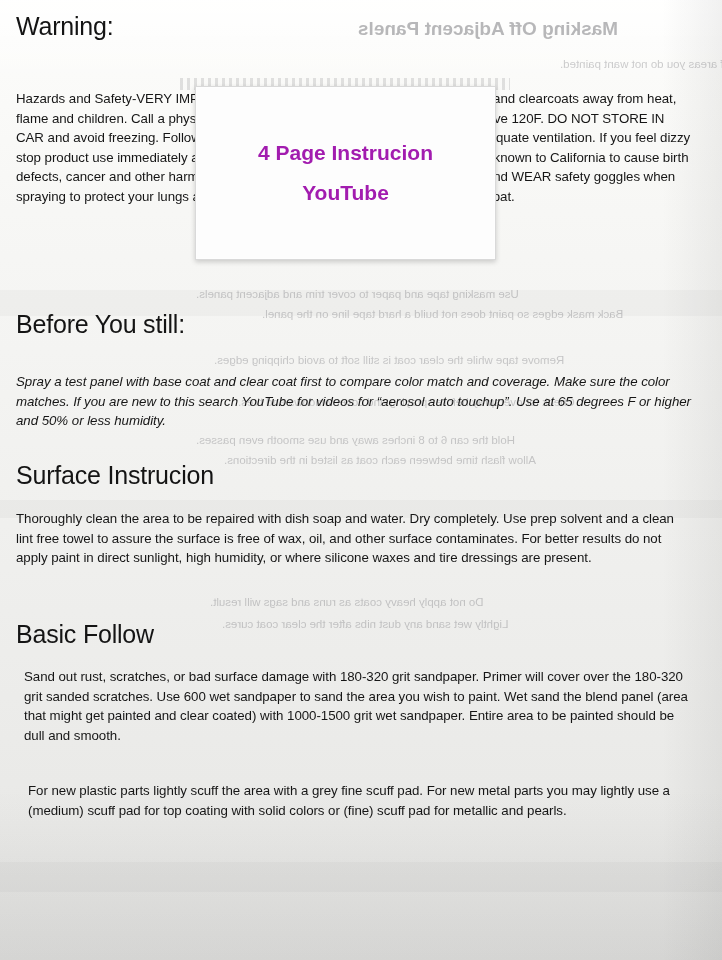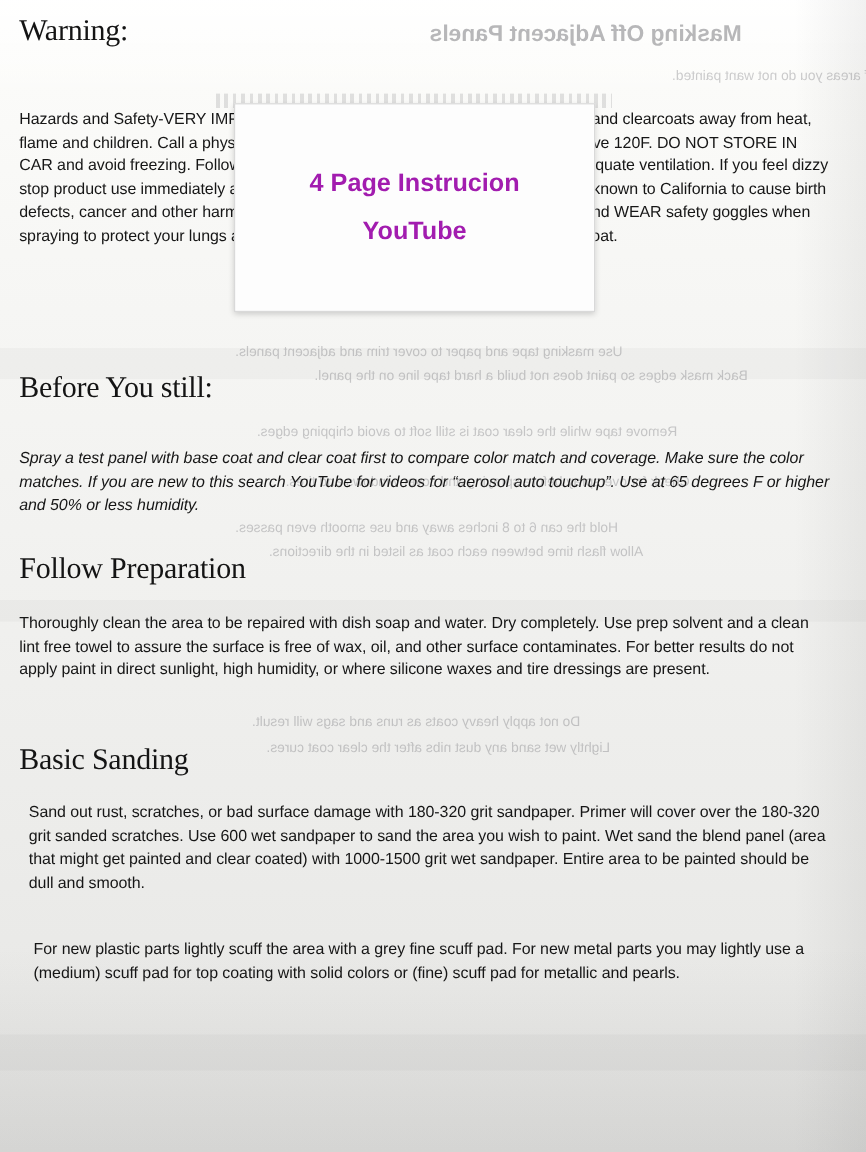--- a/index.html
+++ b/index.html
@@ -71,21 +71,21 @@
   .ghost.body { font-size: 11.5px; }
 
   
   .content {
     position: absolute;
     left: 0; top: 0;
     width: 722px;
   }
 
   h1.section {
-    font-family: Liberation Serif, serif;
+    font-family: Liberation Sans, sans-serif;
     font-weight: normal;
     font-size: 25px;
     letter-spacing: -0.2px;
     color: #141414;
     margin: 0;
   }
 
   p.para {
     font-size: 13.3px;
     line-height: 19.6px;
@@ -161,24 +161,24 @@
   <div class="ghost body" style="left:222px; top:618px;">Lightly wet sand any dust nibs after the clear coat cures.</div>
 
   <div class="content">
 
     <h1 class="section blk" style="left:16px; top:12px;">Warning:</h1>
     <p class="para blk" style="left:16px; top:89px; width:676px;">Hazards and Safety-VERY IMPORTANT. Keep all touch-up paint including primer and clearcoats away from heat, flame and children. Call a physician IMMEDIATELY if swallowed. Do not store above 120F. DO NOT STORE IN CAR and avoid freezing. Follow local regulations for proper disposal. Use with adequate ventilation. If you feel dizzy stop product use immediately and call physician. This product contains chemicals known to California to cause birth defects, cancer and other harm. WEAR an approved automotive paint respirator and WEAR safety goggles when spraying to protect your lungs and eyes. This includes the primer, paint and clearcoat.</p>
 
     <h1 class="section blk" style="left:16px; top:310px;">Before You still:</h1>
     <p class="para blk" style="left:16px; top:372px; width:676px;font-style:italic;">Spray a test panel with base coat and clear coat first to compare color match and coverage. Make sure the color matches.  If you are new to this search YouTube for videos for “aerosol auto touchup”.  Use at 65 degrees F or higher and 50% or less humidity.</p>
 
-    <h1 class="section blk" style="left:16px; top:461px;">Follow Preparation</h1>
+    <h1 class="section blk" style="left:16px; top:461px;">Surface Instrucion</h1>
     <p class="para blk" style="left:16px; top:509px; width:676px;">Thoroughly clean the area to be repaired with dish soap and water.  Dry completely. Use prep solvent and a clean lint free towel to assure the surface is free of wax, oil, and other surface contaminates. For better results do not apply paint in direct sunlight, high humidity, or where silicone waxes and tire dressings are present.</p>
 
-    <h1 class="section blk" style="left:16px; top:620px;">Basic Sanding</h1>
+    <h1 class="section blk" style="left:16px; top:620px;">Basic Follow</h1>
     <p class="para blk" style="left:24px; top:667px; width:668px;">Sand out rust, scratches, or bad surface damage with 180-320 grit sandpaper. Primer will cover over the 180-320 grit sanded scratches. Use 600 wet sandpaper to sand the area you wish to paint. Wet sand the blend panel (area that might get painted and clear coated) with 1000-1500 grit wet sandpaper. Entire area to be painted should be dull and smooth.</p>
     <p class="para blk" style="left:28px; top:781px; width:664px;">For new plastic parts lightly scuff the area with a grey fine scuff pad. For new metal parts you may lightly use a (medium) scuff pad for top coating with solid colors or (fine) scuff pad for metallic and pearls.</p>
 
   </div>
 
   <div class="edge-torn"></div>
 
   <div id="label-card">
     <div class="line">4 Page Instrucion</div>
     <div class="line">YouTube</div>

